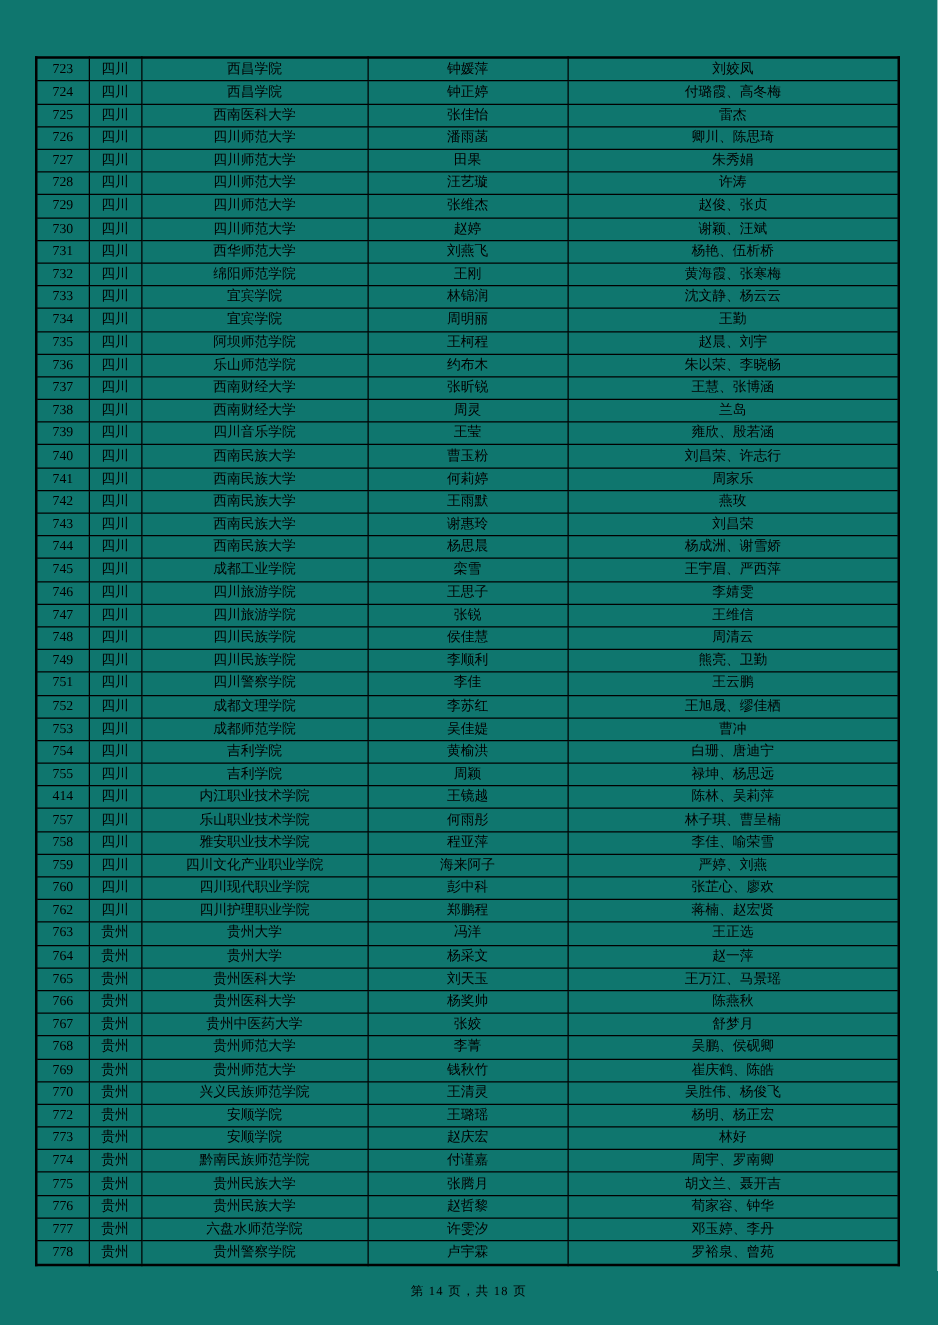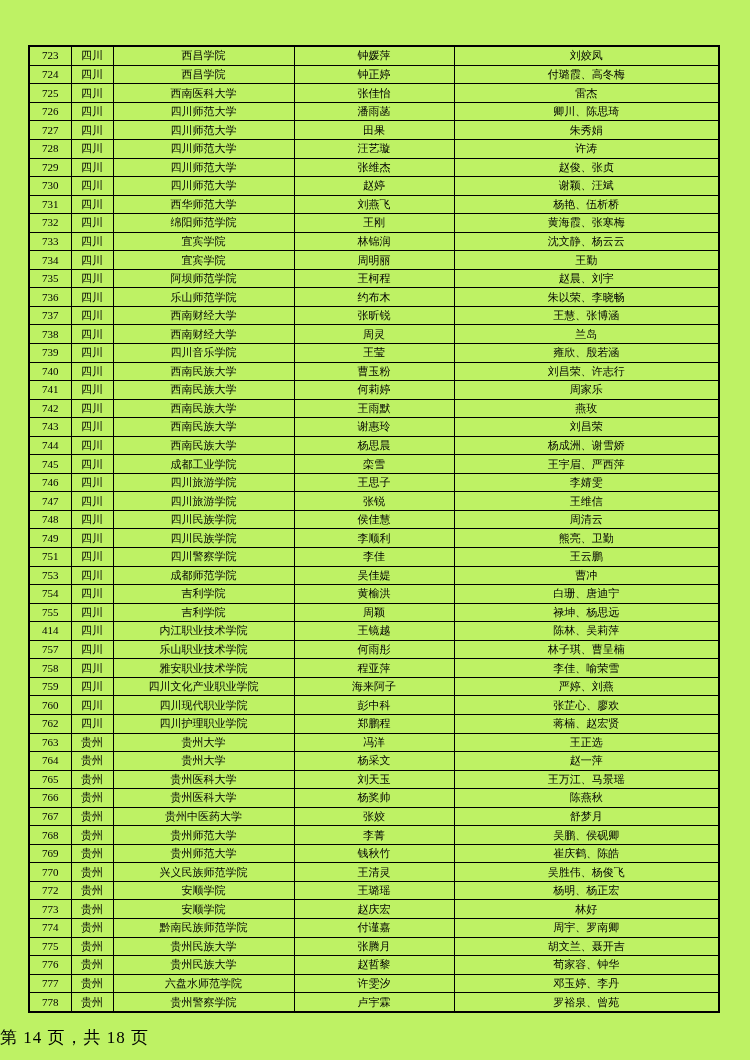--- a/index.html
+++ b/index.html
@@ -4,21 +4,21 @@
 <style>
   html, body {
     margin: 0;
     padding: 0;
     background: #ffffff;
   }
   .page {
     position: relative;
     width: 750px;
     height: 1060px;
-    background: #bef264;
+    background: #0f766e;
     font-family: "Liberation Serif", "DejaVu Serif", serif;
     color: #000000;
     overflow: hidden;
   }
   table.results {
     position: absolute;
     left: 28px;
     top: 45px;
     width: 690px;
     height: 968px;
@@ -34,22 +34,22 @@
     line-height: 1;
     padding: 0 2px;
     overflow: hidden;
     white-space: nowrap;
   }
   .footer {
     position: absolute;
     left: 0;
     top: 1026px;
     width: 100%;
-    text-align: left;
-    font-size: 17px;
+    text-align: center;
+    font-size: 10px;
     letter-spacing: 1px;
   }
 </style>
 </head>
 <body>
 
 <div class="page">
 
   <table class="results">
     <colgroup>
@@ -250,20 +250,27 @@
       <td>熊亮、卫勤</td>
     </tr>
         <tr>
       <td>751</td>
       <td>四川</td>
       <td>四川警察学院</td>
       <td>李佳</td>
       <td>王云鹏</td>
     </tr>
         <tr>
+      <td>752</td>
+      <td>四川</td>
+      <td>成都文理学院</td>
+      <td>李苏红</td>
+      <td>王旭晟、缪佳栖</td>
+    </tr>
+        <tr>
       <td>753</td>
       <td>四川</td>
       <td>成都师范学院</td>
       <td>吴佳媞</td>
       <td>曹冲</td>
     </tr>
         <tr>
       <td>754</td>
       <td>四川</td>
       <td>吉利学院</td>

